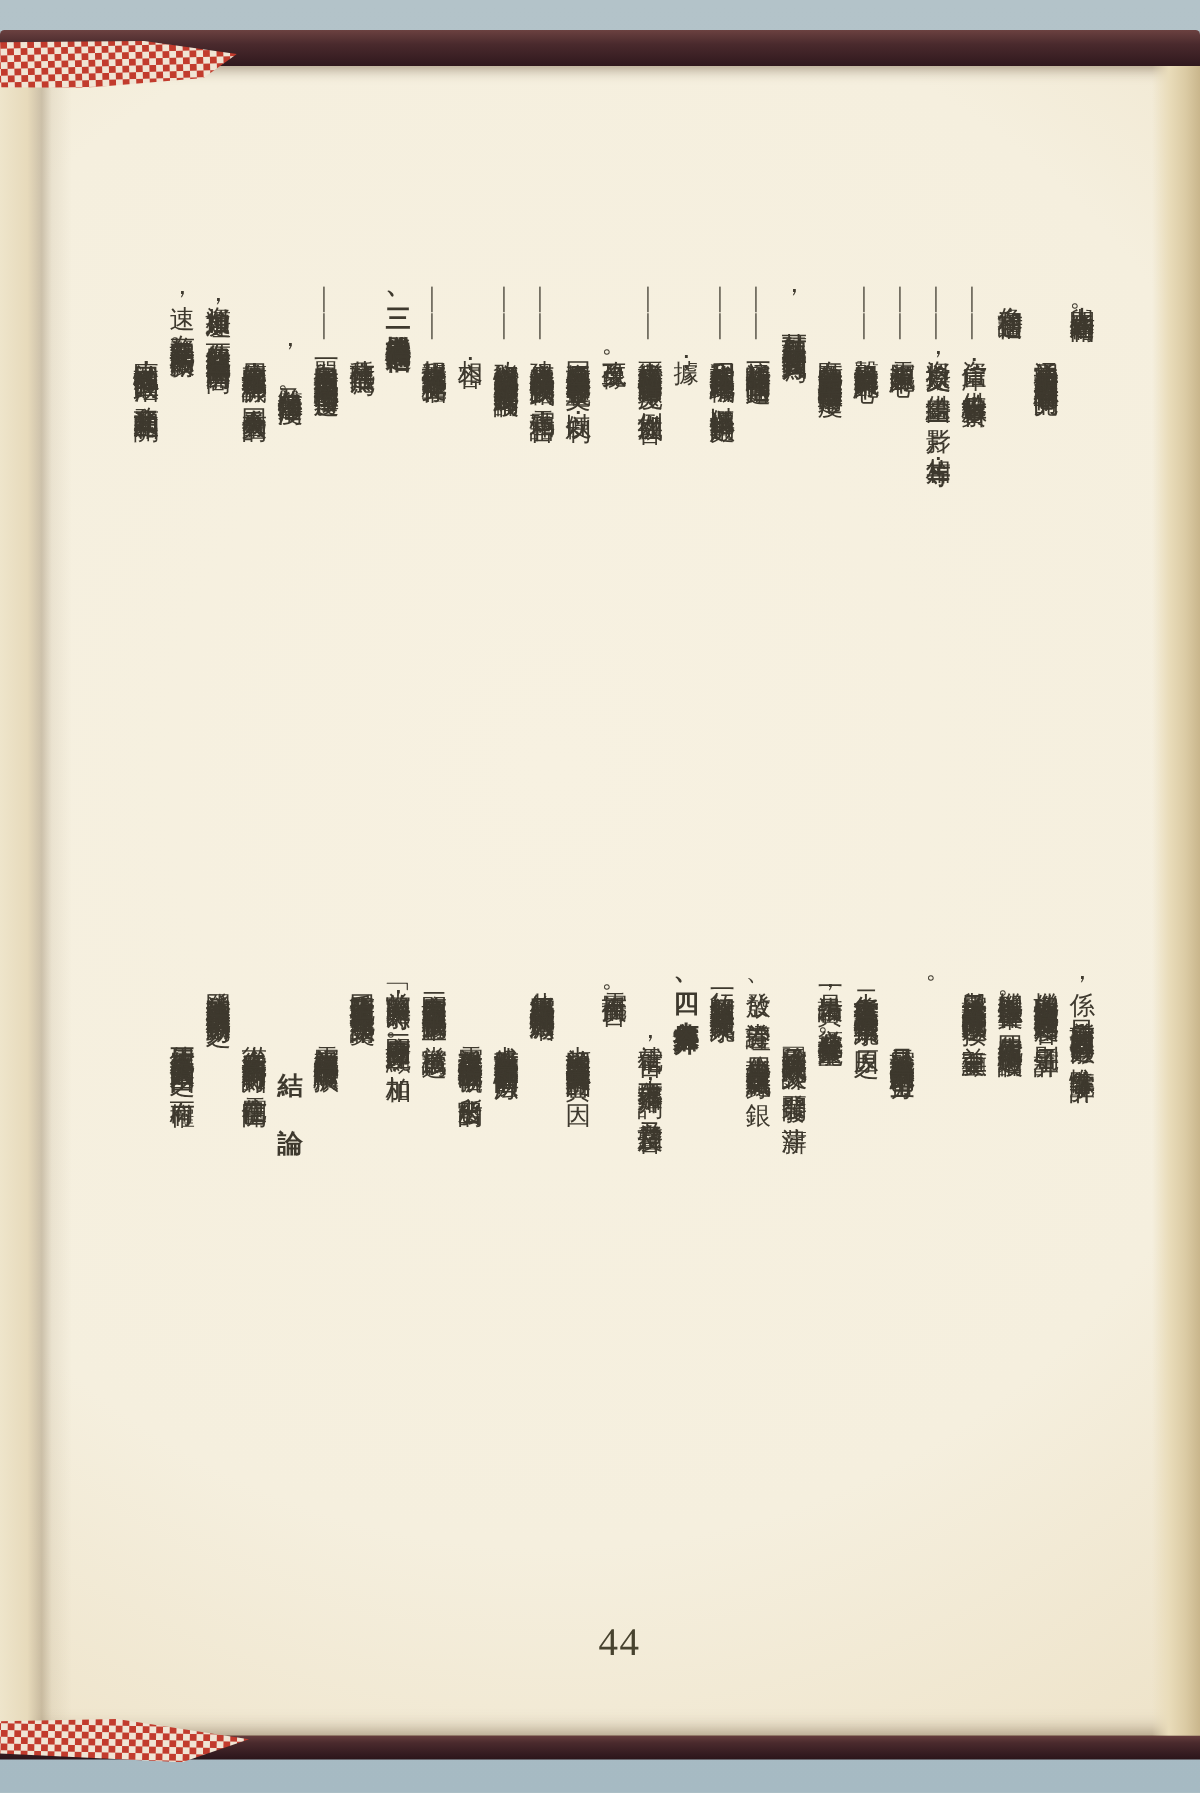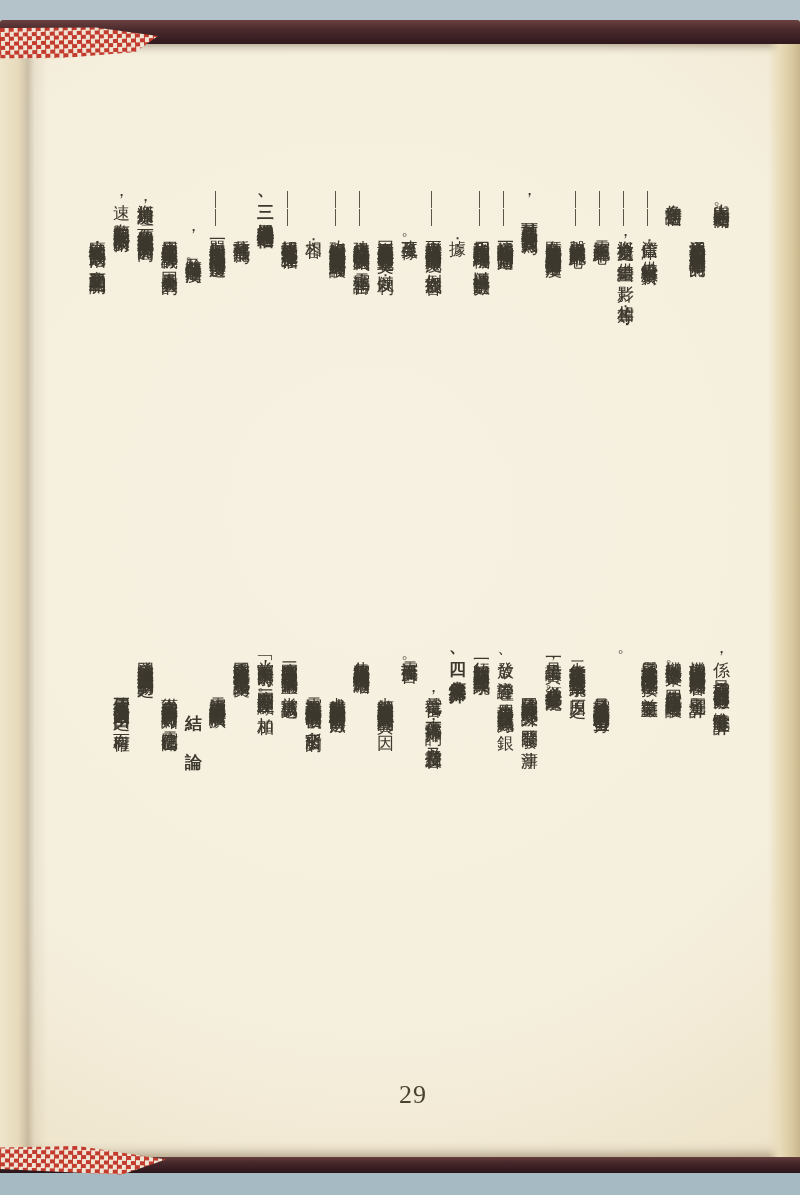--- a/index.html
+++ b/index.html
@@ -144,18 +144,18 @@
         <div class="col indent-0">三度空間圖像將出現在電視接收機的幕上。當該機爲適</div>
         <div class="col indent-0">當的「凝聚光」照射時，三度空間圖像立卽顯現。加柏</div>
         <div class="col indent-0">氏因發明此項技術而獲得一九七一年諾貝爾獎。</div>
         <div class="col indent-2">電視經由電纜傳播將不斷繼續擴展。</div>
         <div class="col indent-3 bold">結　　論</div>
         <div class="col indent-2">從上面未來電信和新業務的檢討可知，電信在已開</div>
         <div class="col indent-0">發國家的生活標準中已構成爲根本的原動力之一。</div>
         <div class="col indent-2">使用電信爲每一公民的個人基本自由之一，而有權</div>
       </div>
 
-    <div class="page-number">29</div>
+    <div class="page-number">44</div>
   </div>
 
   <div class="endband top"></div>
   <div class="endband bottom"></div>
 </div>
 
 </body></html>

